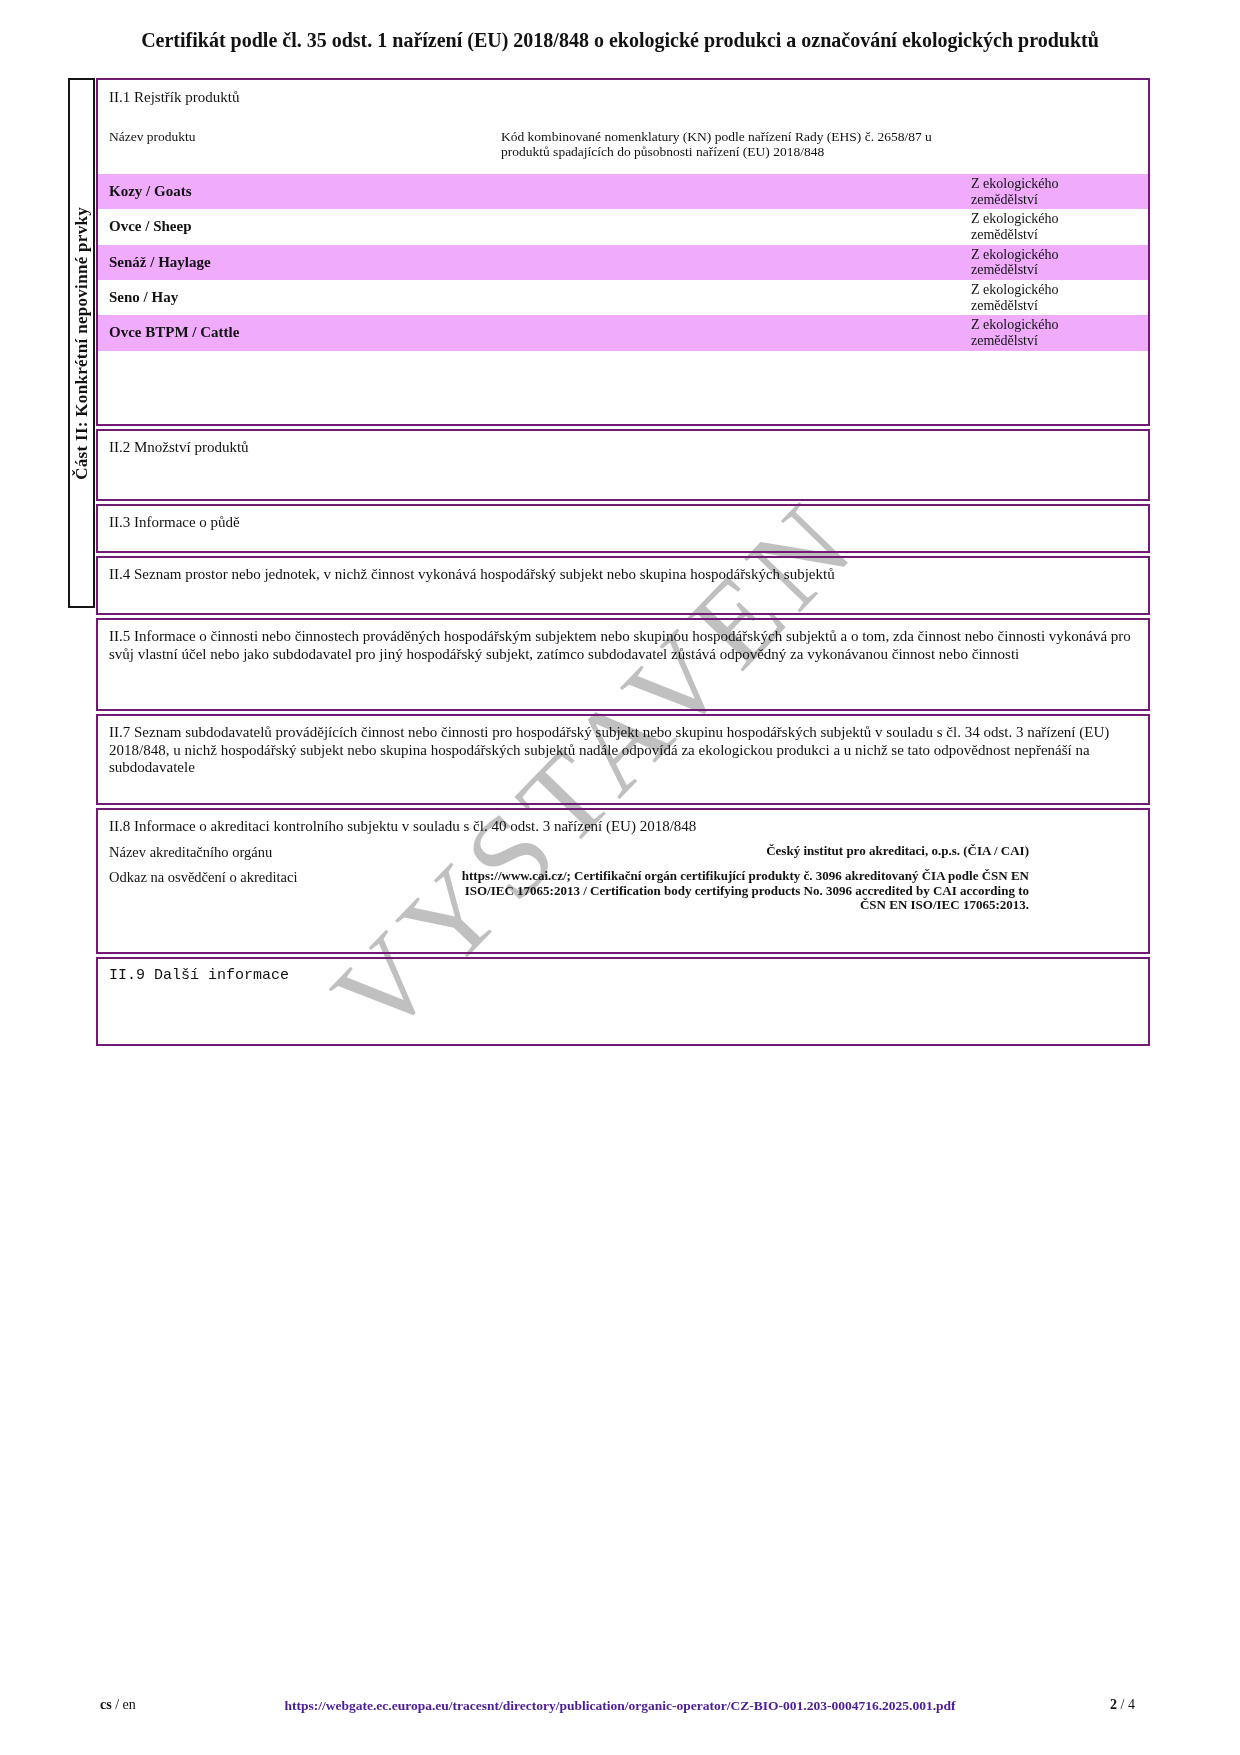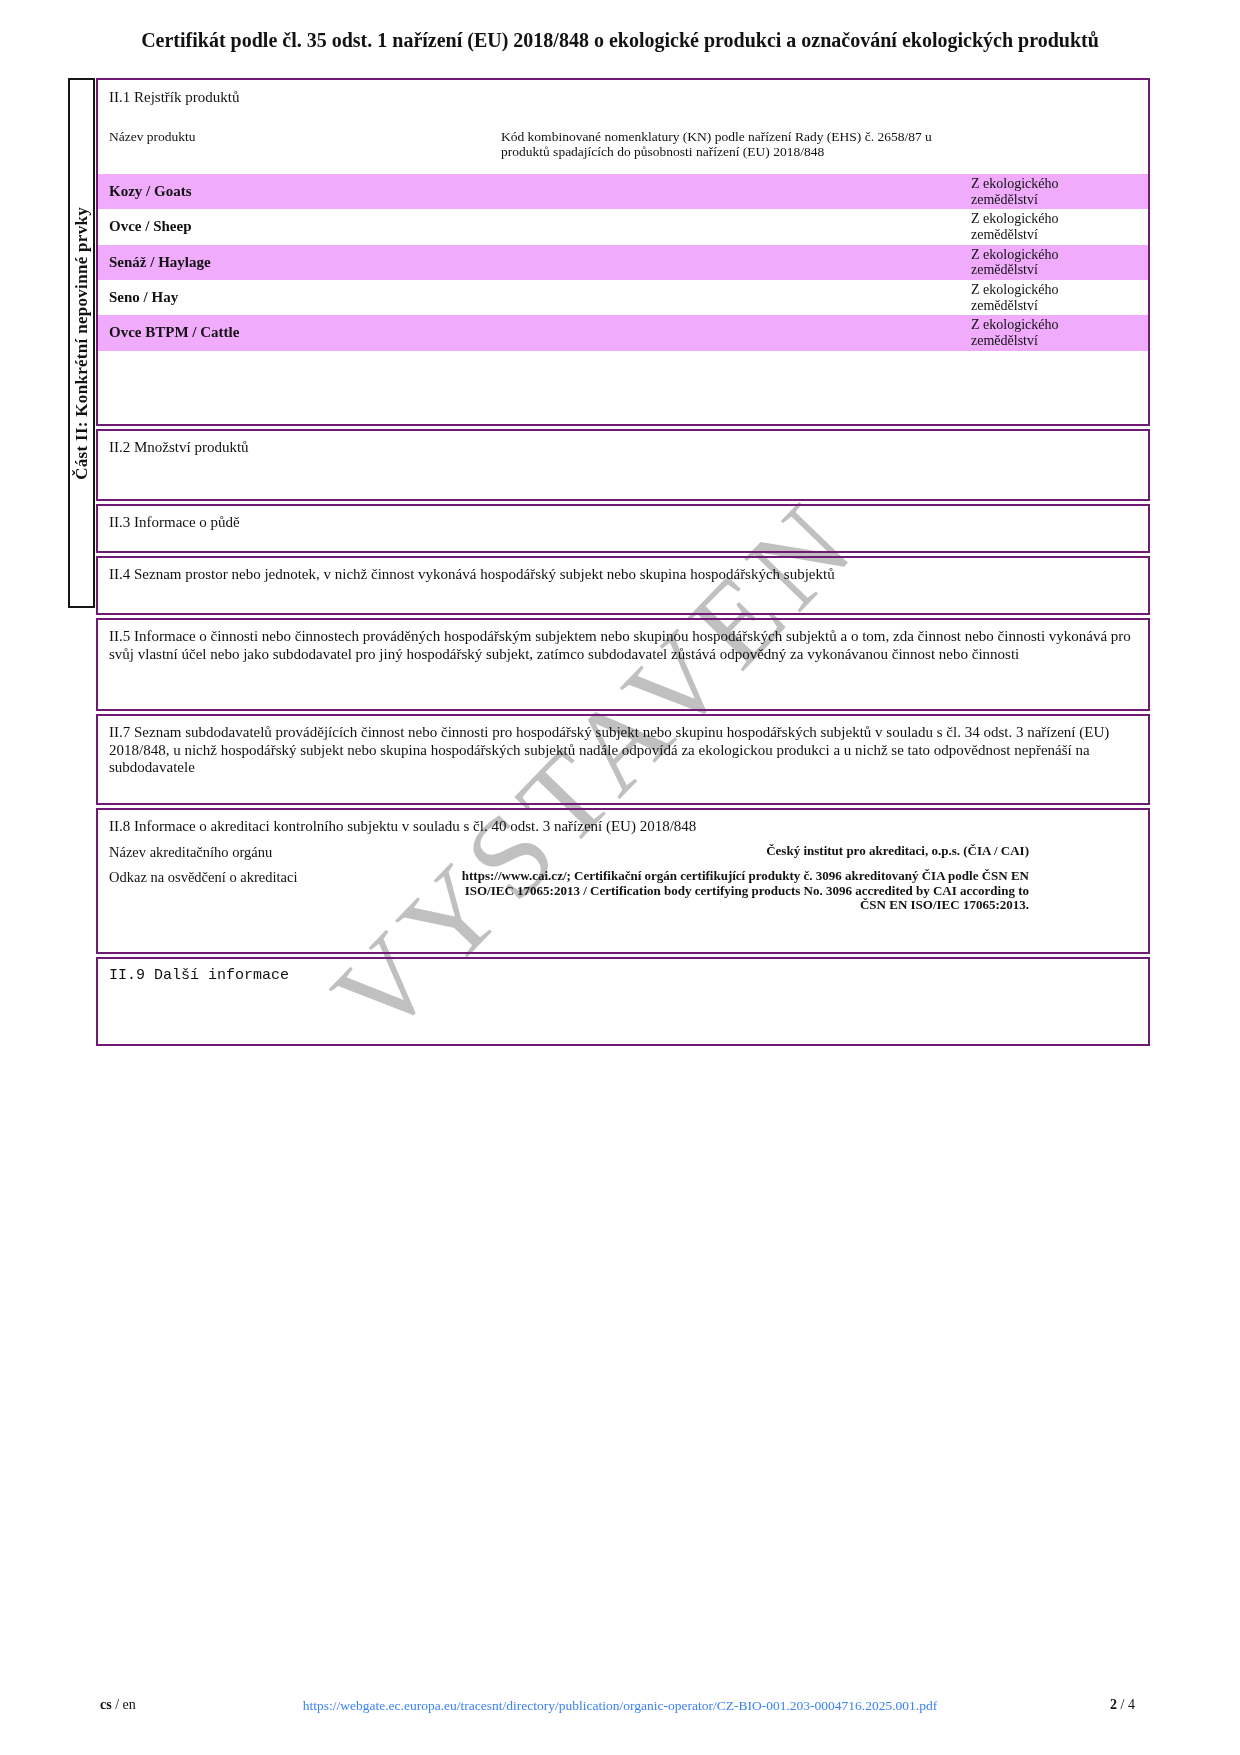--- a/index.html
+++ b/index.html
@@ -77,21 +77,21 @@
   .field-row{display:flex;margin-top:8px;}
   .field-label{flex:0 0 350px;font-size:14.5px;}
   .field-value{width:570px;font-weight:bold;font-size:13px;line-height:1.14;text-align:right;}
   .footer{
     position:absolute;left:0;top:1697px;width:1240px;height:24px;
     font-size:14px;z-index:1;
   }
   .footer .lang{position:absolute;left:100px;top:0;}
   .footer .url{
     position:absolute;left:0;width:100%;text-align:center;top:1px;
-    color:#3b82f6;font-size:13.5px;text-decoration:none;
+    color:#4c1d95;font-size:13.5px;text-decoration:none;font-weight:bold;
   }
   .footer .pageno{position:absolute;right:105px;top:0;}
   .b{font-weight:bold;}
 </style>
 </head>
 <body>
 
 <div class="page">
 
   <div class="doc-title">Certifikát podle čl. 35 odst. 1 nařízení (EU) 2018/848 o ekologické produkci a označování ekologických produktů</div>

